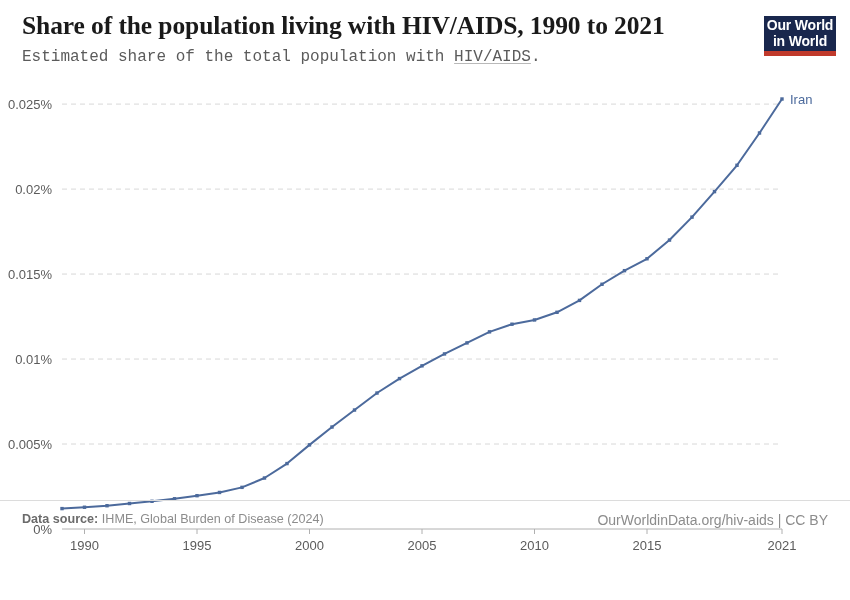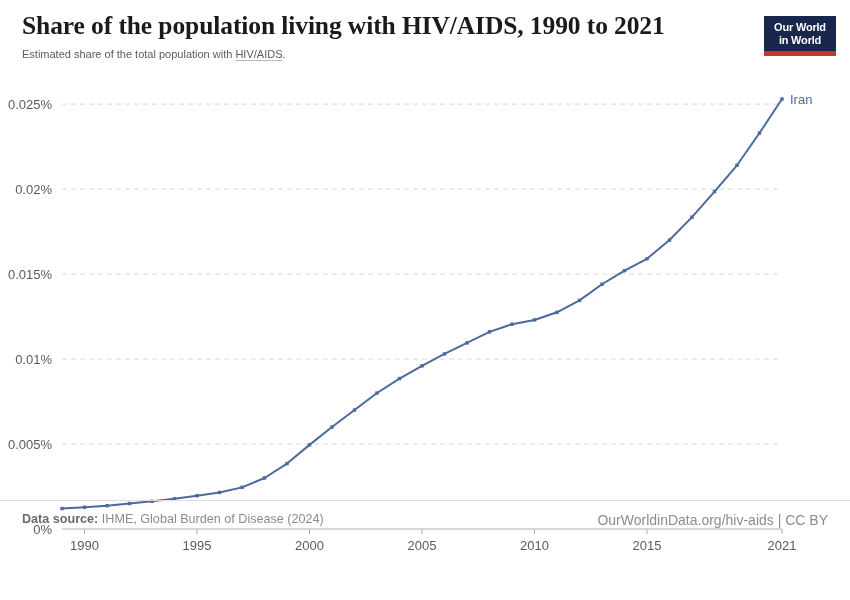--- a/index.html
+++ b/index.html
@@ -35,22 +35,22 @@
     font-family: "Liberation Serif", serif;
     font-size: 25.5px;
     font-weight: 700;
     color: #1a1a1a;
     letter-spacing: -0.1px;
     margin: 0;
     line-height: 1.12;
     white-space: nowrap;
   }
   .chart-subtitle {
-    font-family: Liberation Sans, sans-serif;
-    font-size: 11px;
+    font-family: Liberation Mono, monospace;
+    font-size: 16px;
     font-weight: 400;
     color: #5b5b5b;
     margin: 7px 0 8px 0;
     line-height: 1.2;
     white-space: nowrap;
   }
   .sub-link {
     text-decoration: underline;
     text-decoration-color: #b9b9b9;
     text-underline-offset: 2px;
@@ -71,21 +71,21 @@
     display: flex;
     flex-direction: column;
     align-items: center;
     justify-content: center;
     cursor: pointer;
   }
   .owid-logo span {
     display: block;
     color: #ffffff;
     font-family: "Liberation Sans", sans-serif;
-    font-size: 11px;
+    font-size: 14px;
     font-weight: 700;
     line-height: 1.12;
     text-align: right;
     letter-spacing: -0.2px;
   }
 
   
   .plot-wrap {
     position: absolute;
     left: 0;

